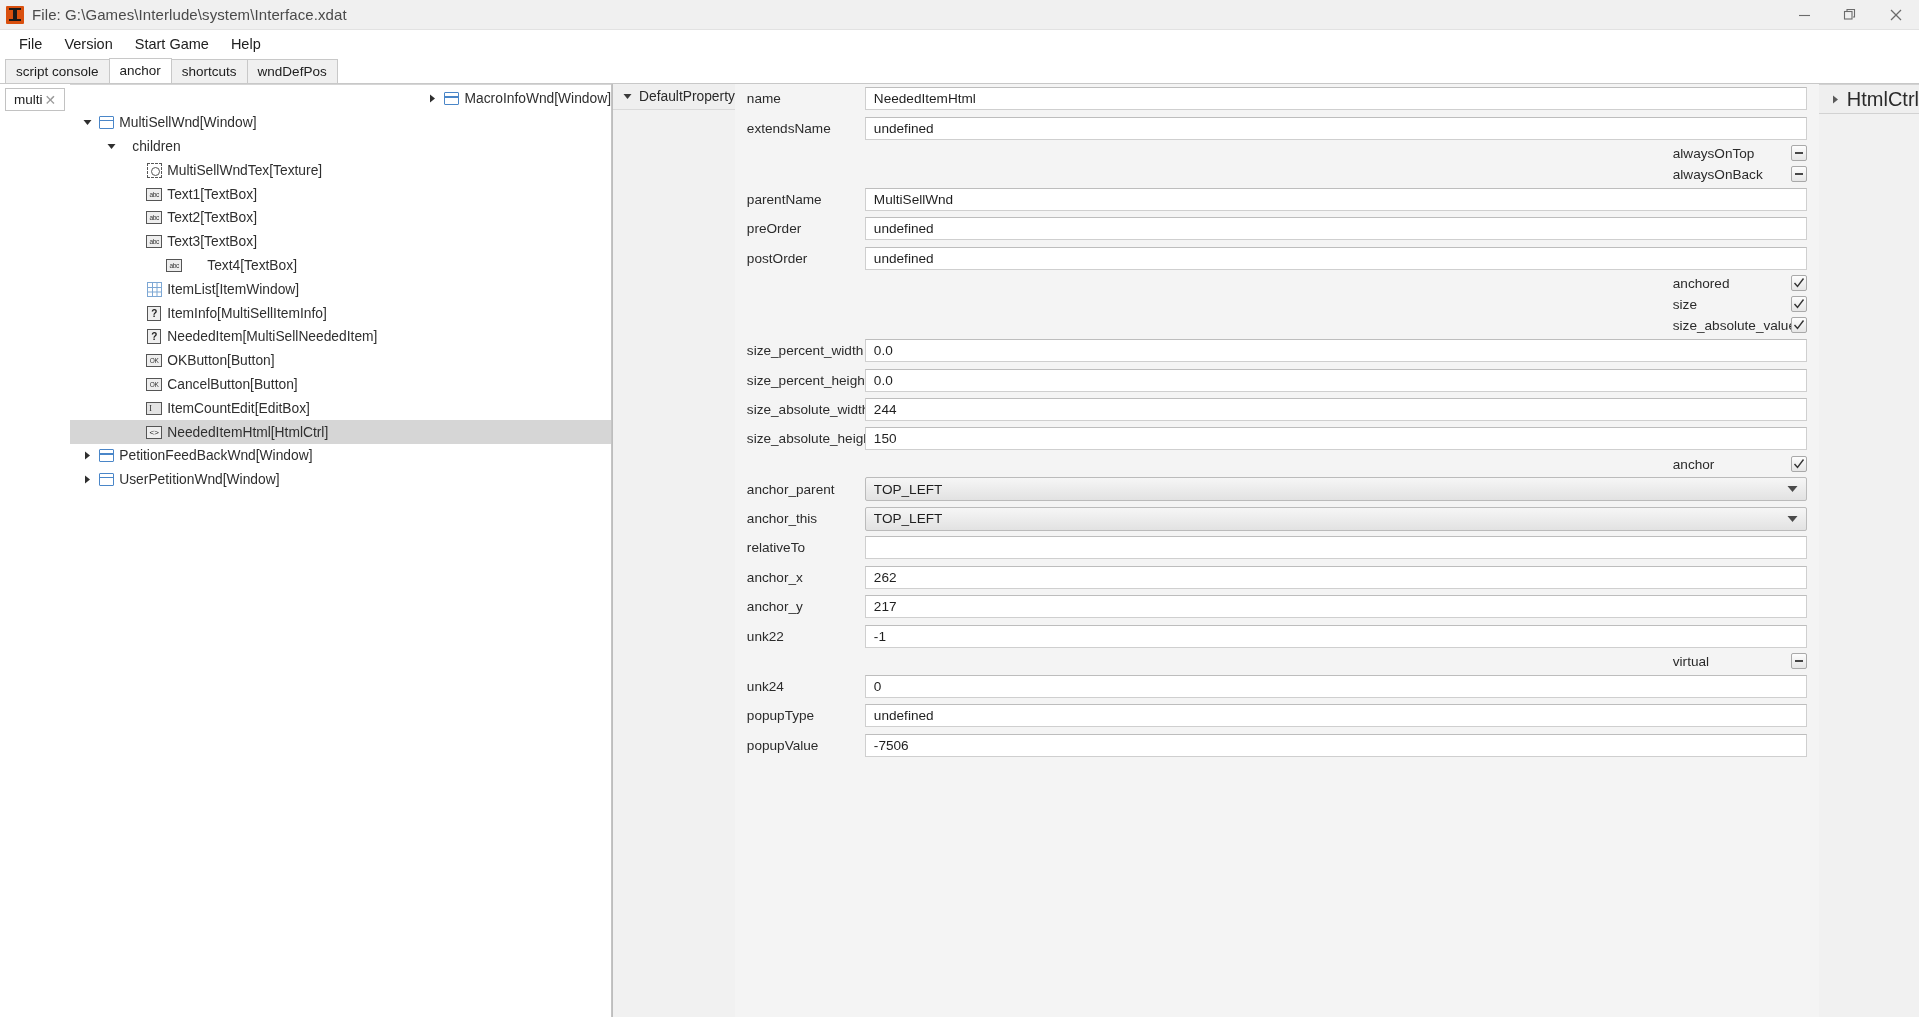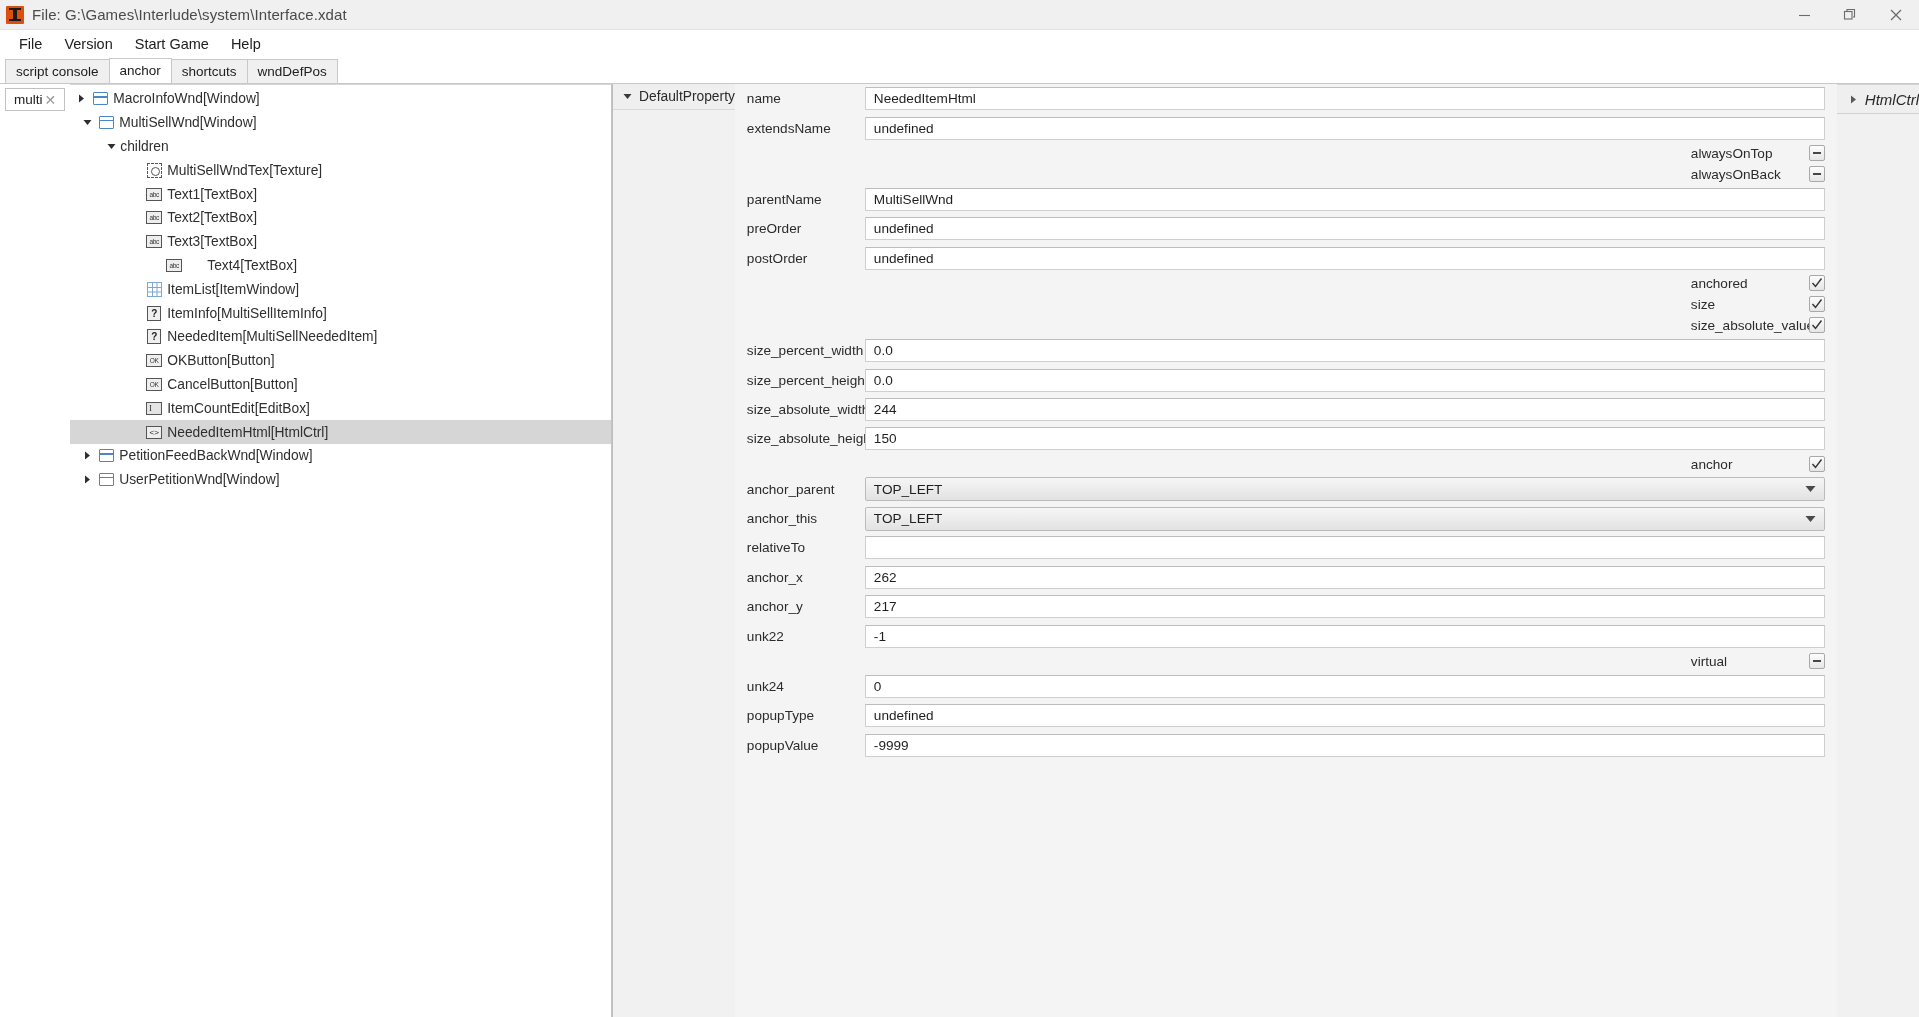--- a/index.html
+++ b/index.html
@@ -309,24 +309,23 @@
   .pcheck svg { display:block; }
 
   .bottom-header {
     height: 30px;
     background: #efefef;
     border-top: 1px solid #d2d2d2;
     border-bottom: 1px solid #d2d2d2;
     display: flex;
     align-items: center;
     padding-left: 12px;
-    font-size: 15px;
+    font-size: 20px;
     color: #2a2a2a;
     flex: none;
-    font-style: italic;
   }
   .bottom-header .gtw { width: 16px; display:flex; align-items:center; }
 </style>
 </head>
 <body>
 
 <div class="titlebar">
   <div class="app-icon"></div>
   <div class="title-text">File: G:\Games\Interlude\system\Interface.xdat</div>
   <div class="winbtns">
@@ -367,21 +366,21 @@
 <div class="content">
 
   <div class="leftpane">
     <div class="searchrow">
       <div class="searchbox">
         <div class="val" placeholder="">multi</div>
         <div class="clear">✕</div>
       </div>
     </div>
     <div class="treewrap" id="tree-view">
-        <div class="trow" style="">
+        <div class="trow" style=" justify-content: flex-end;">
           <span class="twist">
             <svg width="9" height="9" viewBox="0 0 9 9">
               <polygon points="2,0.5 7,4.5 2,8.5" fill="#2f2f2f"></polygon>
             </svg>
           </span>
           <span class="ticon">
             <span class="ic-window"></span>
           </span>
           <span class="tlabel">MacroInfoWnd[Window]</span>
         </div>
@@ -389,21 +388,21 @@
           <span class="twist">
             <svg width="9" height="9" viewBox="0 0 9 9">
               <polygon points="0.5,2 8.5,2 4.5,7" fill="#2f2f2f"></polygon>
             </svg>
           </span>
           <span class="ticon">
             <span class="ic-window"></span>
           </span>
           <span class="tlabel">MultiSellWnd[Window]</span>
         </div>
-        <div class="trow" style="padding-left: 32px;">
+        <div class="trow" style="padding-left: 32px; gap: 12px;">
           <span class="twist">
             <svg width="9" height="9" viewBox="0 0 9 9">
               <polygon points="0.5,2 8.5,2 4.5,7" fill="#2f2f2f"></polygon>
             </svg>
           </span>
           <span class="tlabel">children</span>
         </div>
         <div class="trow" style="padding-left: 56px;">
           <span class="twist"></span>
           <span class="ticon">
@@ -656,21 +655,21 @@
         <div class="prow">
           <div class="plabel">unk24</div>
           <div class="pfield">0</div>
         </div>
         <div class="prow">
           <div class="plabel">popupType</div>
           <div class="pfield">undefined</div>
         </div>
         <div class="prow">
           <div class="plabel">popupValue</div>
-          <div class="pfield">-9999</div>
+          <div class="pfield">-7506</div>
         </div>
       </div>
     <div class="bottom-header">
       <span class="gtw">
         <svg width="9" height="9" viewBox="0 0 9 9">
             <polygon points="2,0.5 7,4.5 2,8.5" fill="#5a5a5a"></polygon>
           </svg>
       </span>
       <span>HtmlCtrl</span>
     </div>

